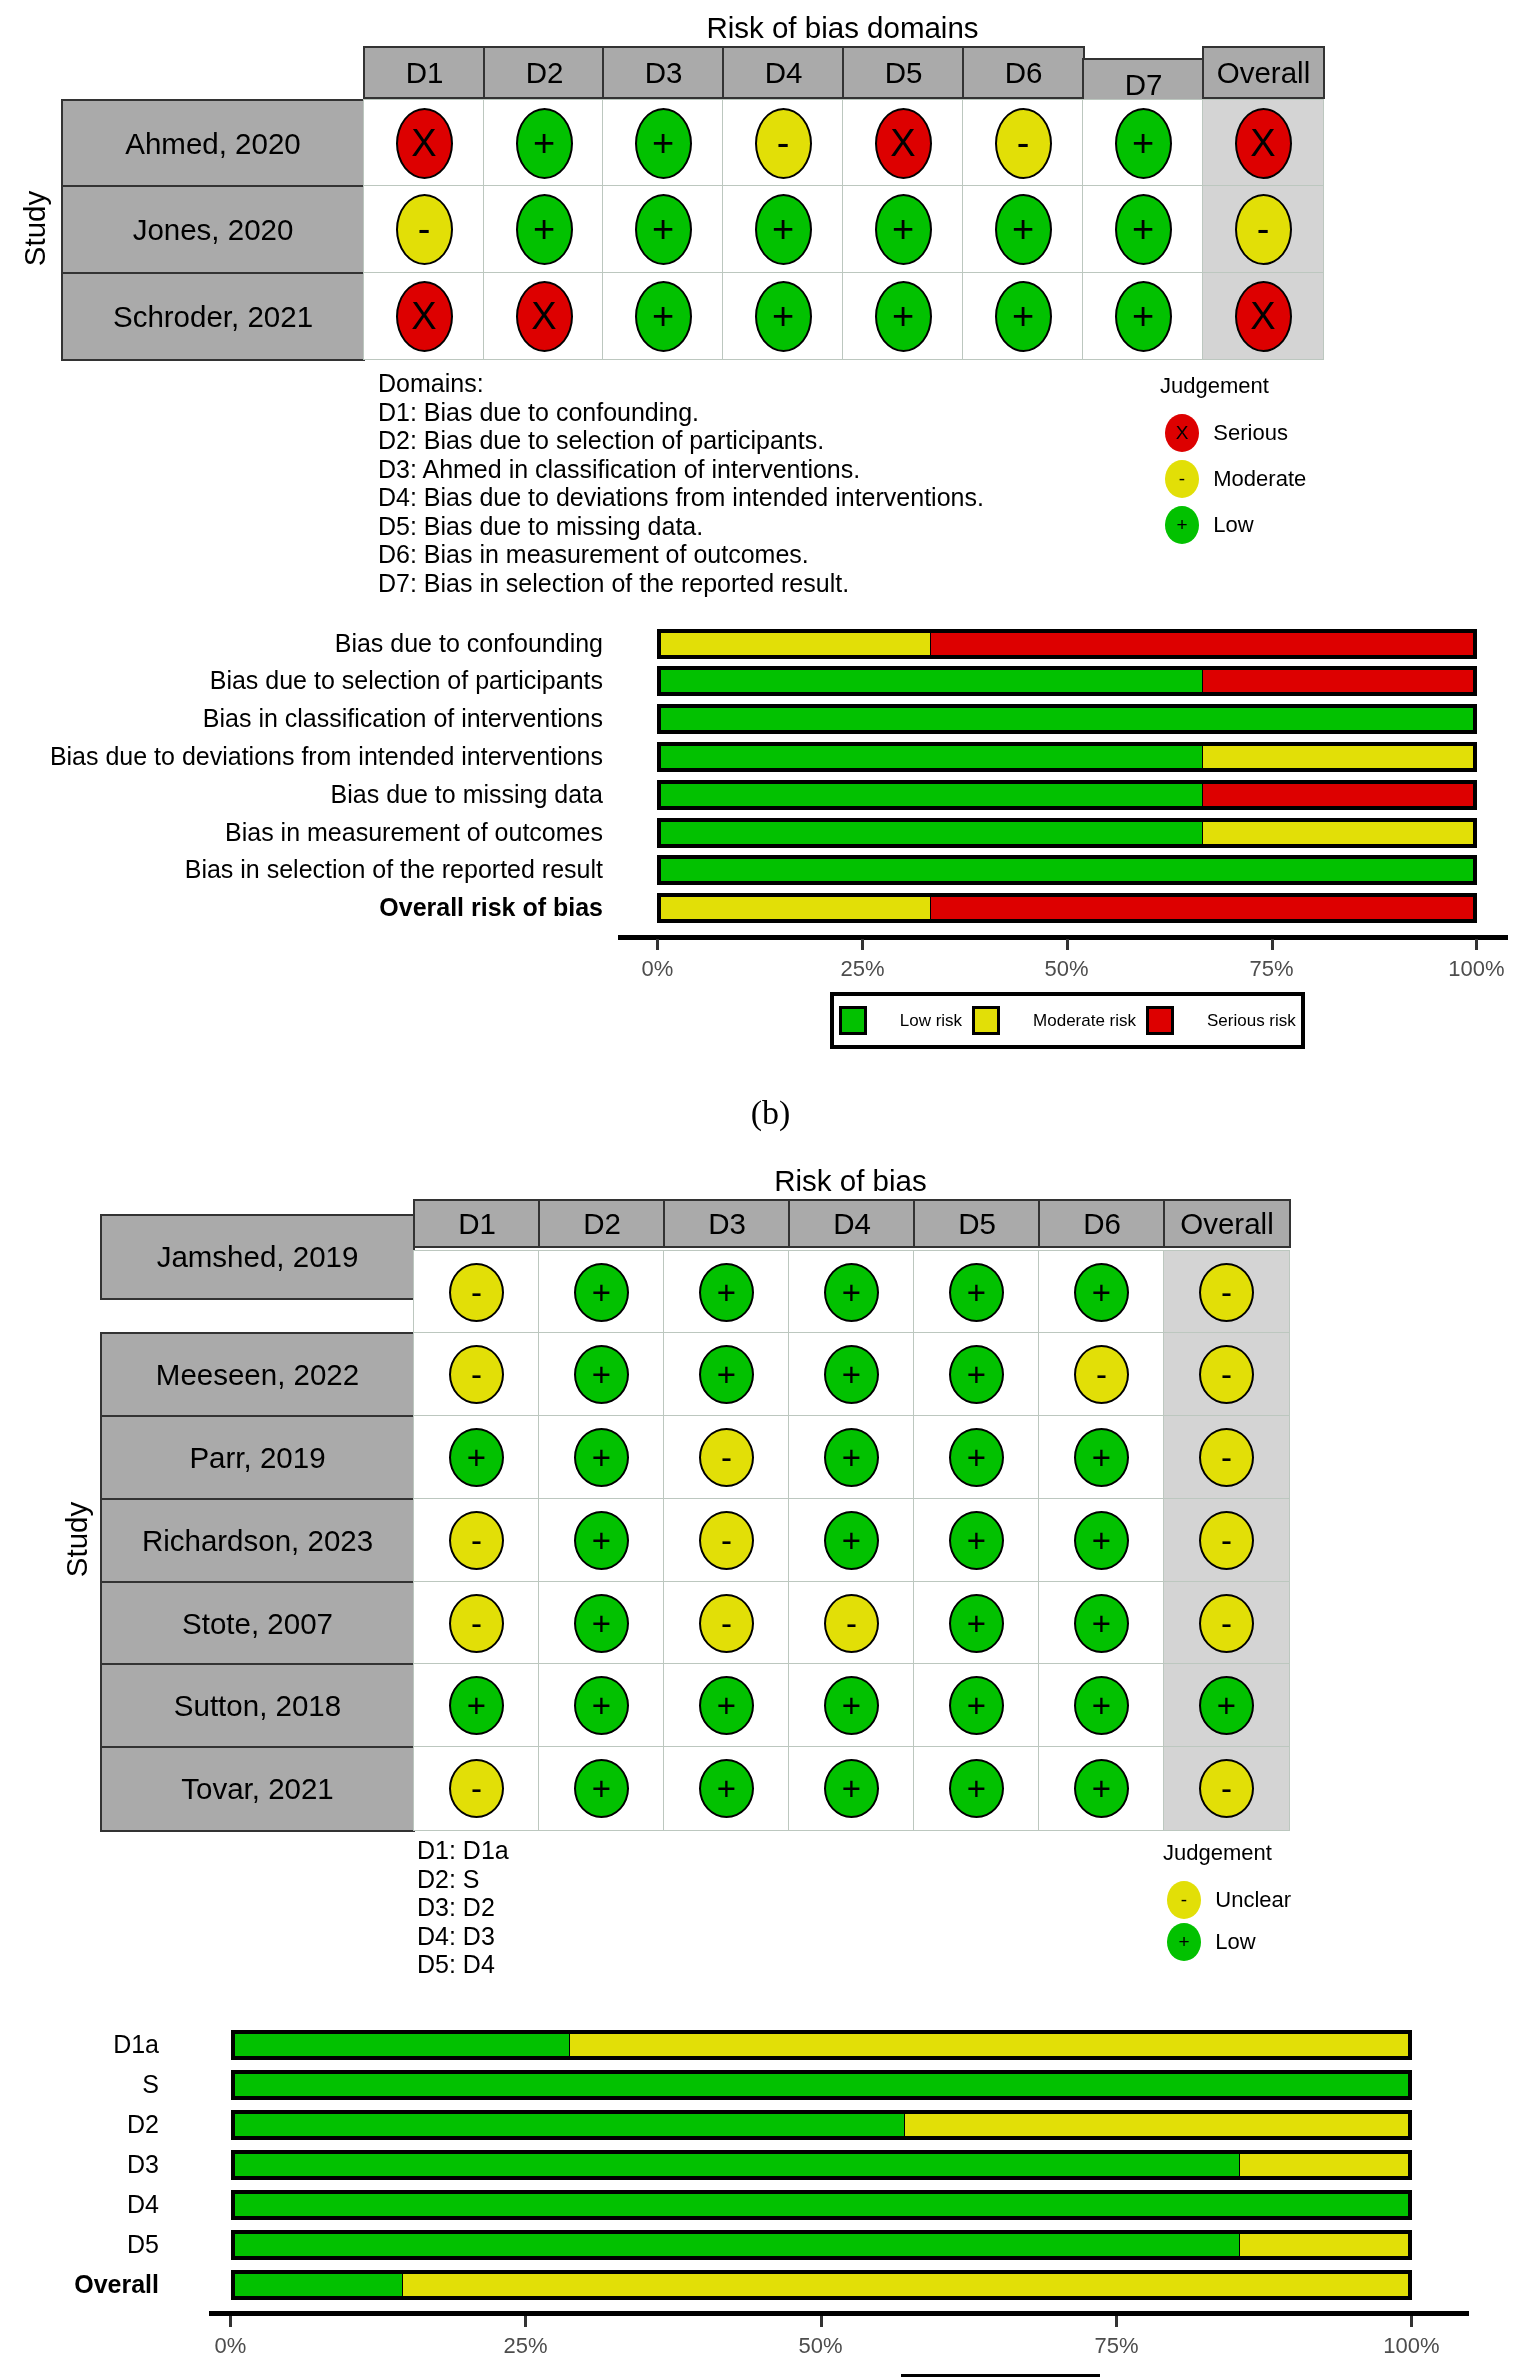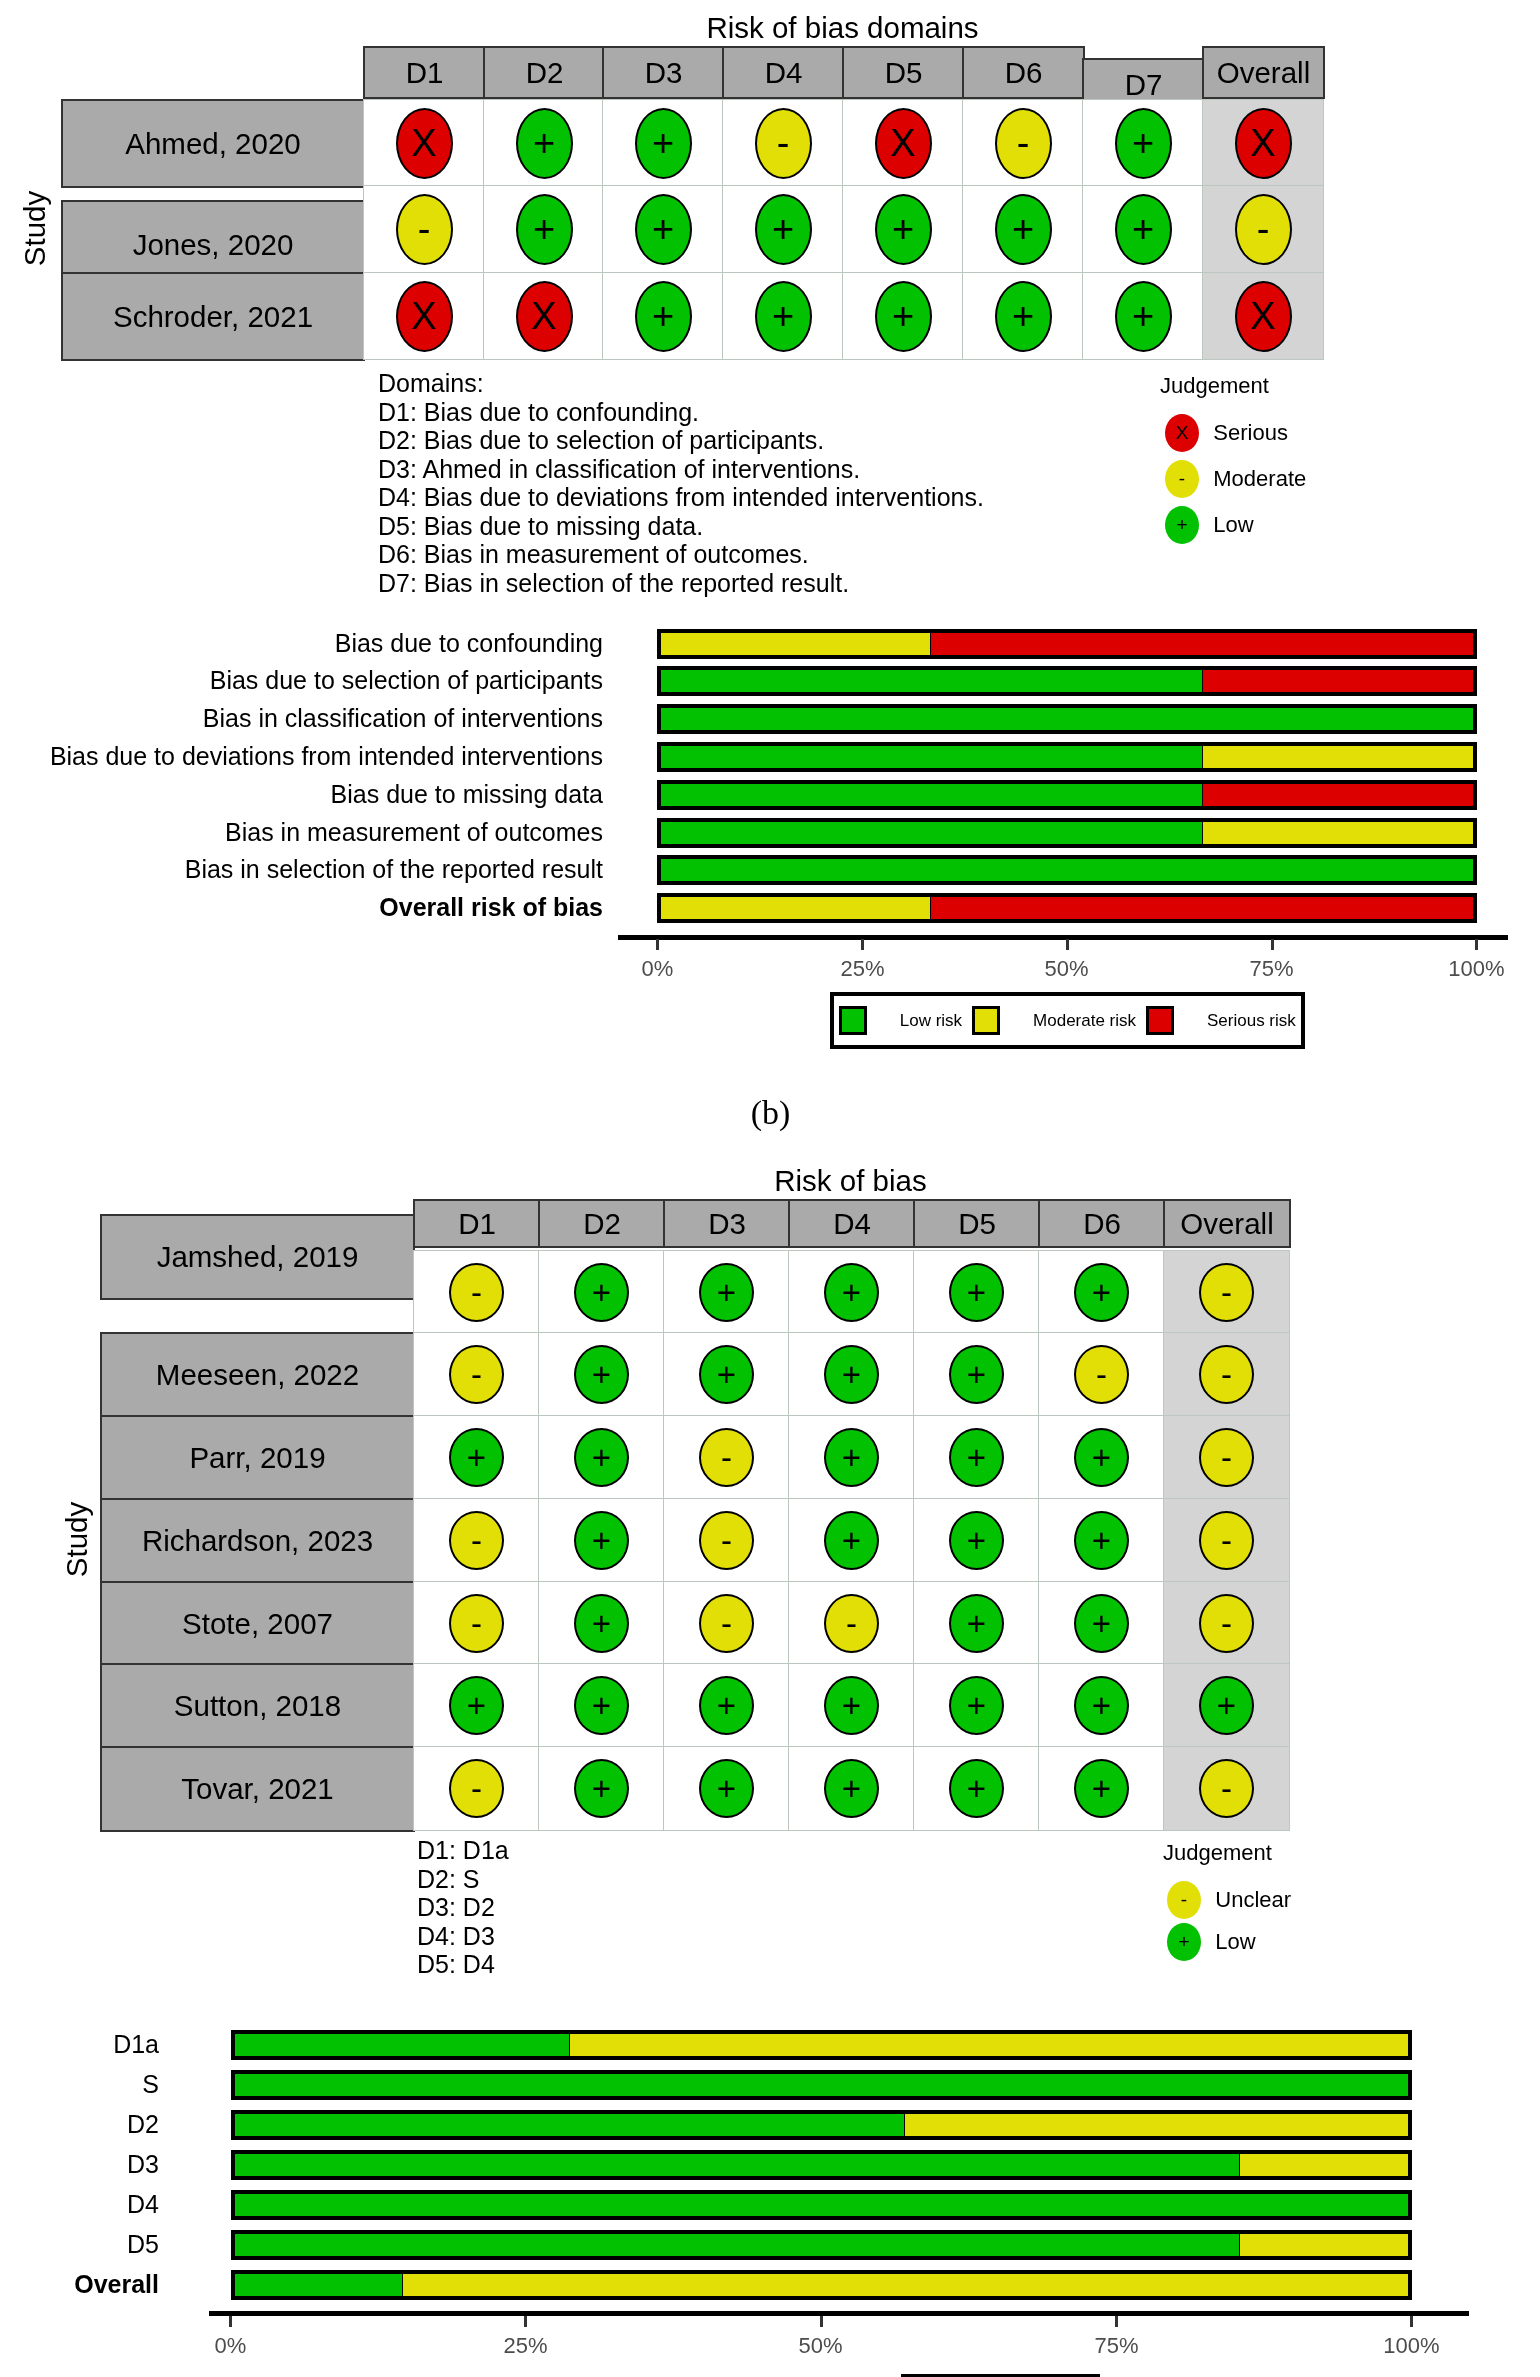--- a/index.html
+++ b/index.html
@@ -59,21 +59,21 @@
     </div>
     <div class="cell abs" style="left: 962px; top: 99px; width: 122px; height: 88px;">
       <div class="dot" style="width: 57px; height: 71px; background: rgb(226, 223, 7); font-size: 38px;">-</div>
     </div>
     <div class="cell abs" style="left: 1082px; top: 99px; width: 122px; height: 88px;">
       <div class="dot" style="width: 57px; height: 71px; background: rgb(2, 193, 0); font-size: 38px;">+</div>
     </div>
     <div class="cell overall abs" style="left: 1202px; top: 99px; width: 122px; height: 88px;">
       <div class="dot" style="width: 57px; height: 71px; background: rgb(221, 0, 0); font-size: 38px;">X</div>
     </div>
-    <div class="study abs" style="justify-content: center; left: 61px; top: 200px; width: 304px; height: 89px;">Jones, 2020</div>
+    <div class="study abs" style="justify-content: center; left: 61px; top: 185px; width: 304px; height: 89px;">Jones, 2020</div>
     <div class="cell abs" style="left: 363px; top: 185px; width: 122px; height: 88px;">
       <div class="dot" style="width: 57px; height: 71px; background: rgb(226, 223, 7); font-size: 38px;">-</div>
     </div>
     <div class="cell abs" style="left: 483px; top: 185px; width: 122px; height: 88px;">
       <div class="dot" style="width: 57px; height: 71px; background: rgb(2, 193, 0); font-size: 38px;">+</div>
     </div>
     <div class="cell abs" style="left: 602px; top: 185px; width: 122px; height: 88px;">
       <div class="dot" style="width: 57px; height: 71px; background: rgb(2, 193, 0); font-size: 38px;">+</div>
     </div>
     <div class="cell abs" style="left: 722px; top: 185px; width: 122px; height: 88px;">

